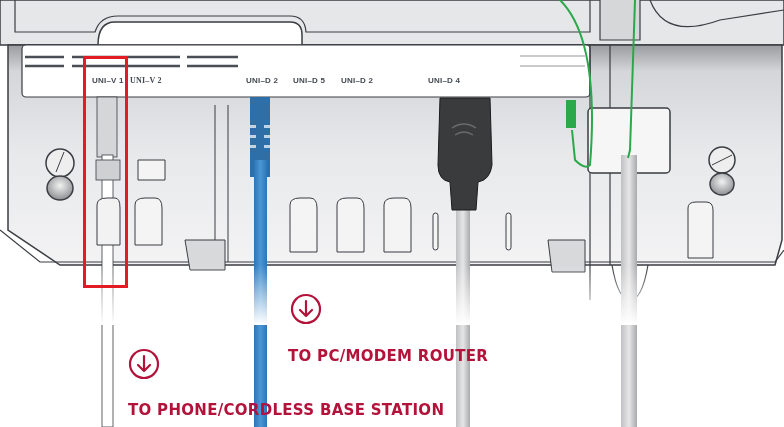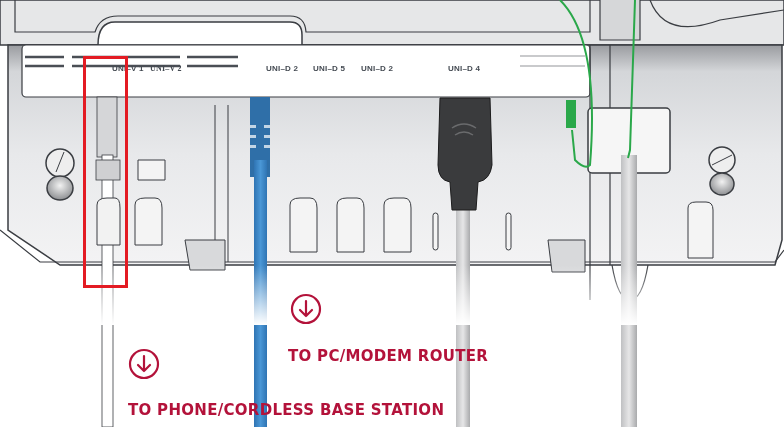--- a/index.html
+++ b/index.html
@@ -1,18 +1,18 @@
 <!DOCTYPE html>
 <html><head>
 <meta charset="utf-8">
 <style>
   html, body { margin:0; padding:0; background:#ffffff; }
   body { width:784px; height:427px; overflow:hidden; position:relative; font-family:"Liberation Sans", sans-serif; }
   #stage { position:absolute; left:0; top:0; width:784px; height:427px; }
-  .port-label { position:absolute; top:64px; font-size:8px; font-weight:bold; color:#444a52; letter-spacing:0.2px; white-space:nowrap; font-family:"Liberation Sans", sans-serif;margin-left:20px; }
+  .port-label { position:absolute; top:76px; font-size:8px; font-weight:bold; color:#444a52; letter-spacing:0.2px; white-space:nowrap; font-family:"Liberation Sans", sans-serif; }
   .caption { position:absolute; color:#b3123a; font-weight:bold; font-size:15px; letter-spacing:0.3px; white-space:nowrap; font-family:"DejaVu Sans", sans-serif; }
   .arrow-icon { position:absolute; width:32px; height:32px; }
   .highlight-box { position:absolute; left:83px; top:56px; width:45px; height:232px; border:3px solid #e31b23; box-sizing:border-box; }
 </style>
 </head>
 <body>
 
 <div id="stage">
   <svg width="784" height="427" viewBox="0 0 784 427" xmlns="http://www.w3.org/2000/svg">
     <defs>

